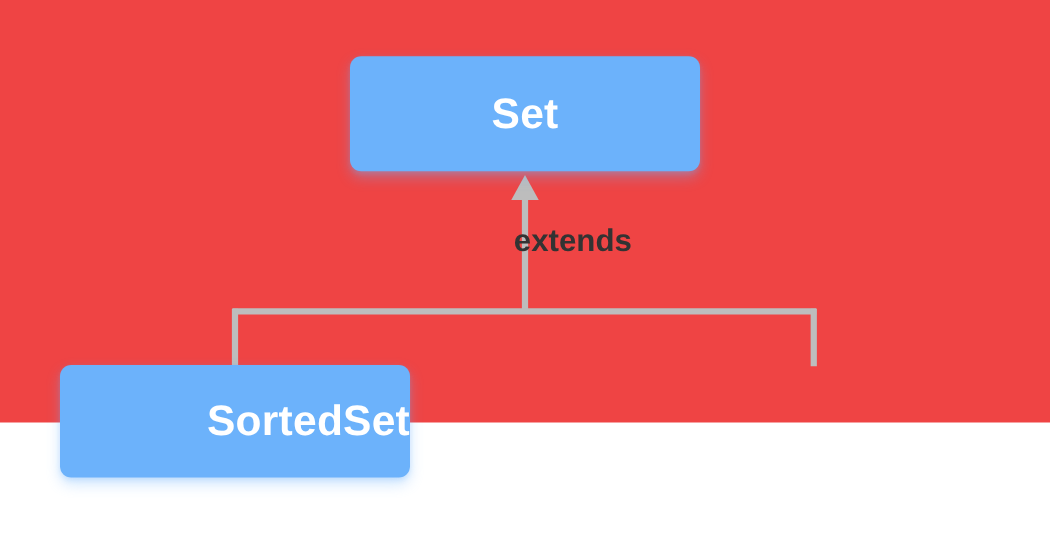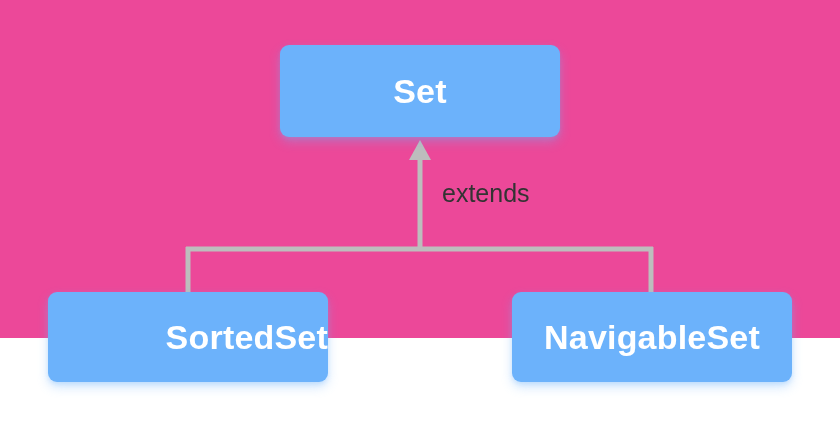--- a/index.html
+++ b/index.html
@@ -11,21 +11,21 @@
     height: 430px;
     background: #ffffff;
     font-family: "Liberation Sans", sans-serif;
     overflow: hidden;
   }
 
   #diagram {
     position: relative;
     width: 840px;
     height: 338px;
-    background: #ec4899;
+    background: #ef4444;
   }
 
   
   #connectors {
     position: absolute;
     left: 0;
     top: 0;
     width: 840px;
     height: 430px;
     z-index: 1;
@@ -72,24 +72,24 @@
     left: 512px;
     top: 292px;
     width: 280px;
     height: 90px;
   }
 
   
   #extends-label {
     position: absolute;
     z-index: 3;
-    left: 442px;
+    left: 411px;
     top: 181px;
     font-family: "Liberation Sans", sans-serif;
-    font-weight: normal;
+    font-weight: bold;
     font-size: 25px;
     line-height: 1;
     color: #333333;
     white-space: nowrap;
     user-select: none;
     text-align: right;
   }
 </style>
 </head>
 <body>
@@ -110,19 +110,16 @@
   </svg>
 
   <div class="class-box" id="box-set">
     <span class="class-label">Set</span>
   </div>
 
   <div class="class-box" id="box-sortedset">
     <span class="class-label">SortedSet</span>
   </div>
 
-  <div class="class-box" id="box-navigableset">
-    <span class="class-label">NavigableSet</span>
-  </div>
 
   <div id="extends-label">extends</div>
 
 </div>
 
 </body></html>

